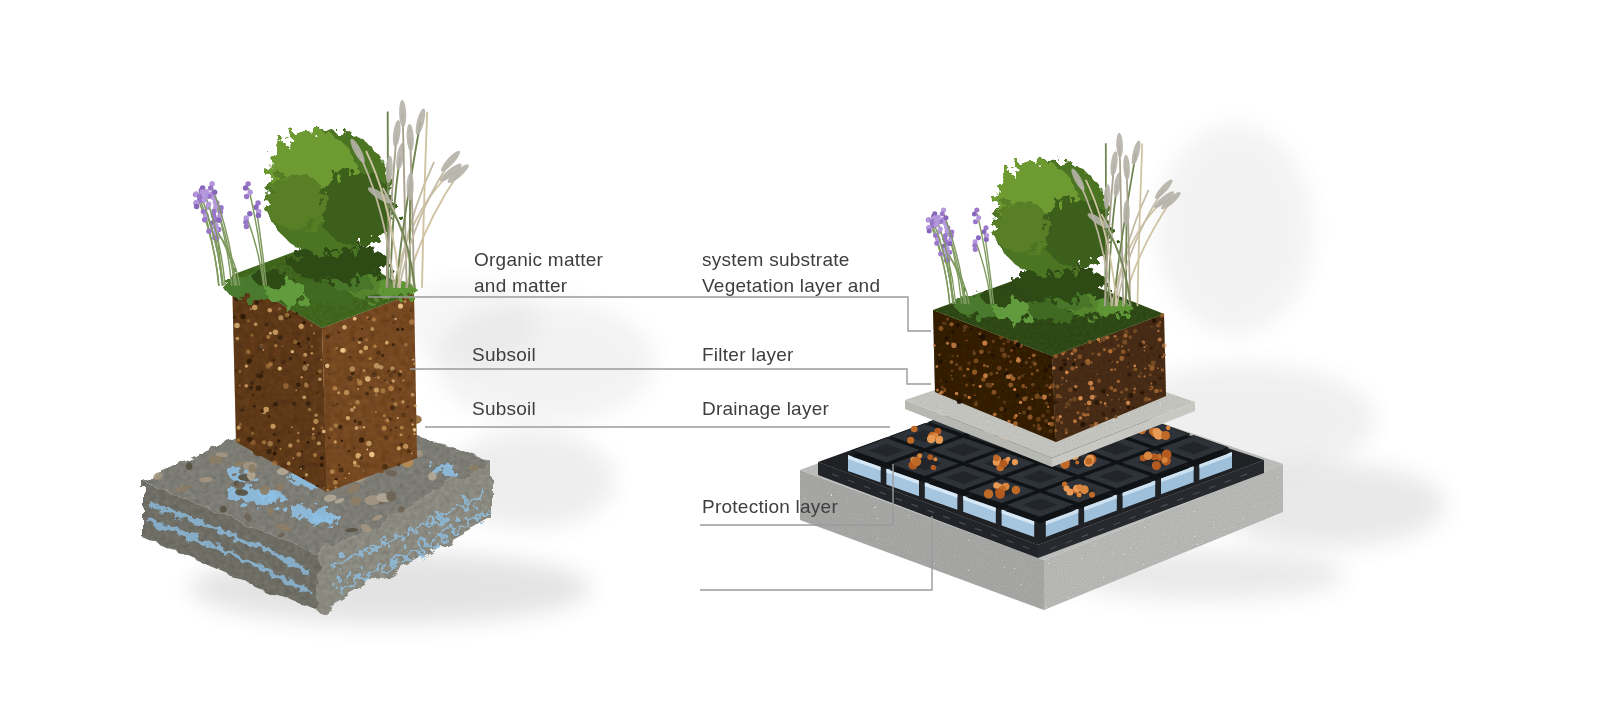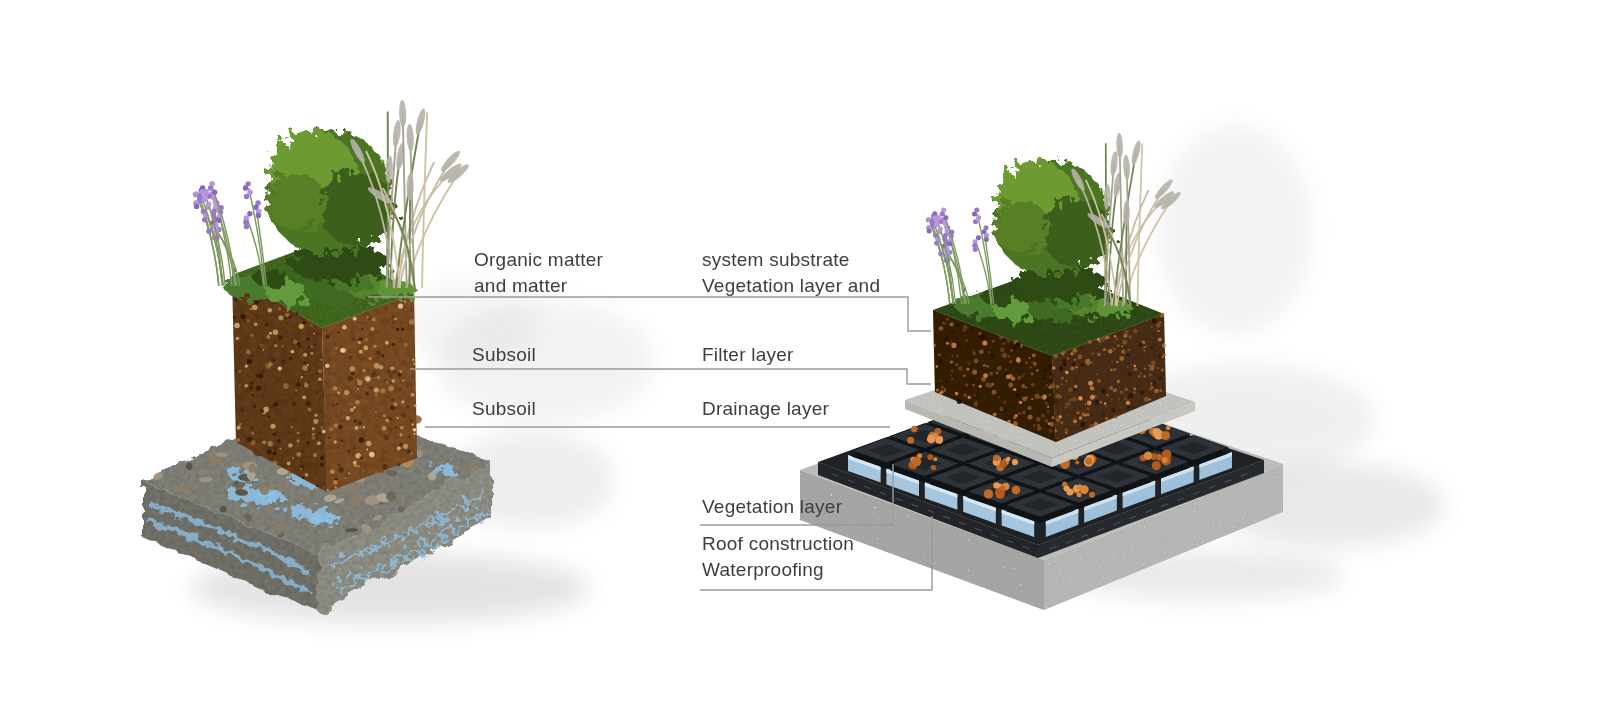--- a/index.html
+++ b/index.html
@@ -1228,20 +1228,16 @@
 <div class="lbl" style="left:702px;top:342px">
   <span class="ln">Filter layer</span>
 </div>
 <div class="lbl" style="left:472px;top:396px">
   <span class="ln">Subsoil</span>
 </div>
 <div class="lbl" style="left:702px;top:396px">
   <span class="ln">Drainage layer</span>
 </div>
 <div class="lbl" style="left:702px;top:494px">
-  <span class="ln">Vegetation layer</span>
+  <span class="ln">Protection layer</span>
 </div>
-<div class="lbl" style="left:702px;top:531px">
-  <span class="ln">Roof construction</span>
-  <span class="ln">Waterproofing</span>
+
 </div>
 
-</div>
-
 </body></html>

